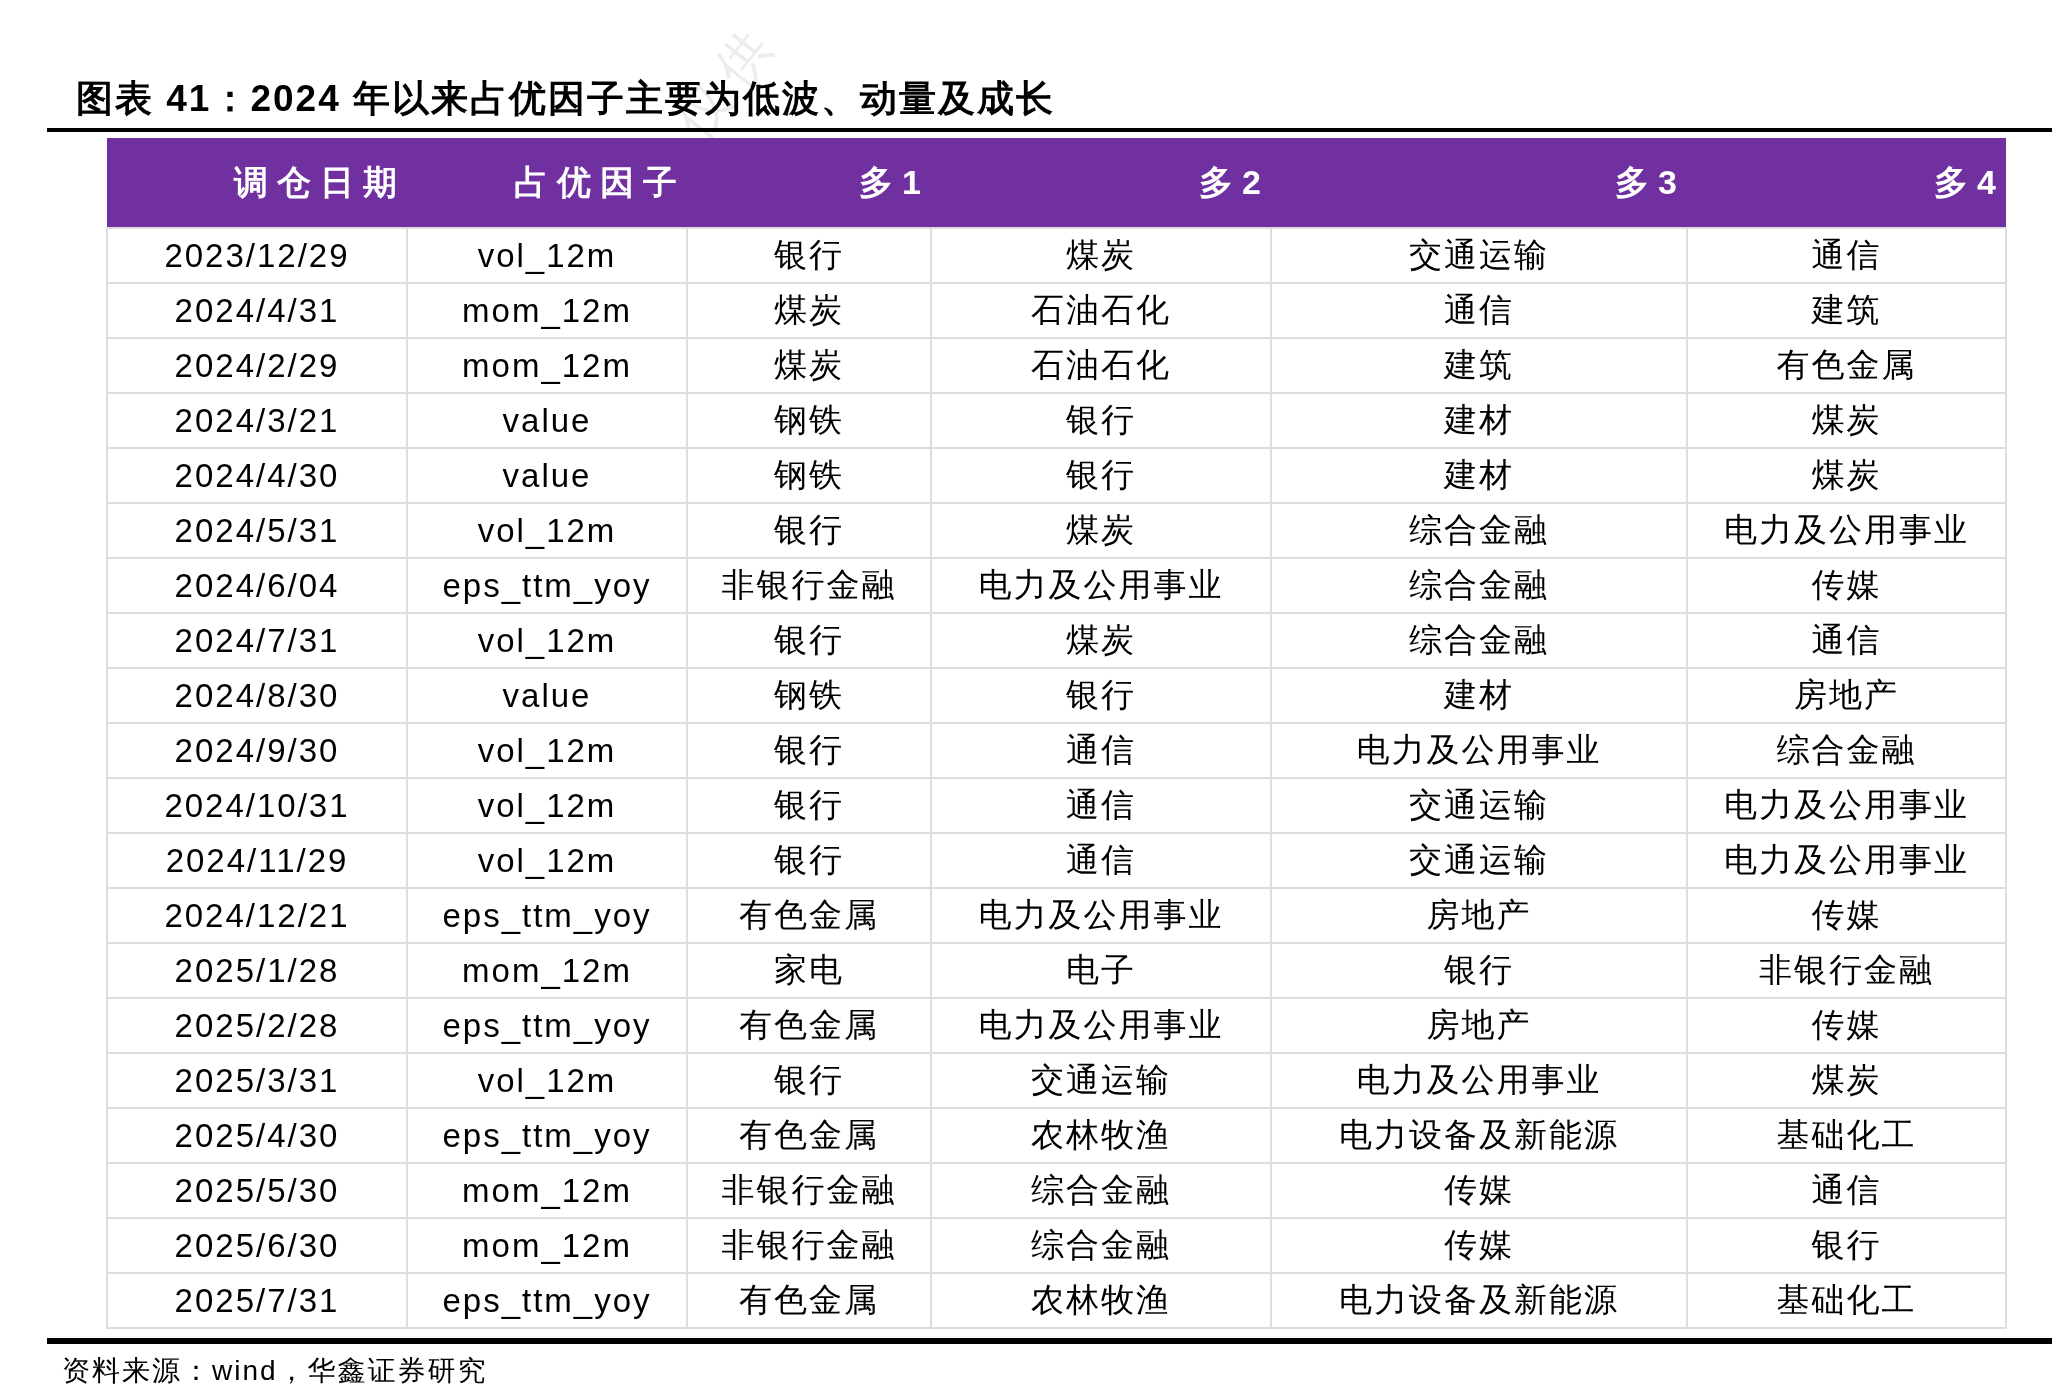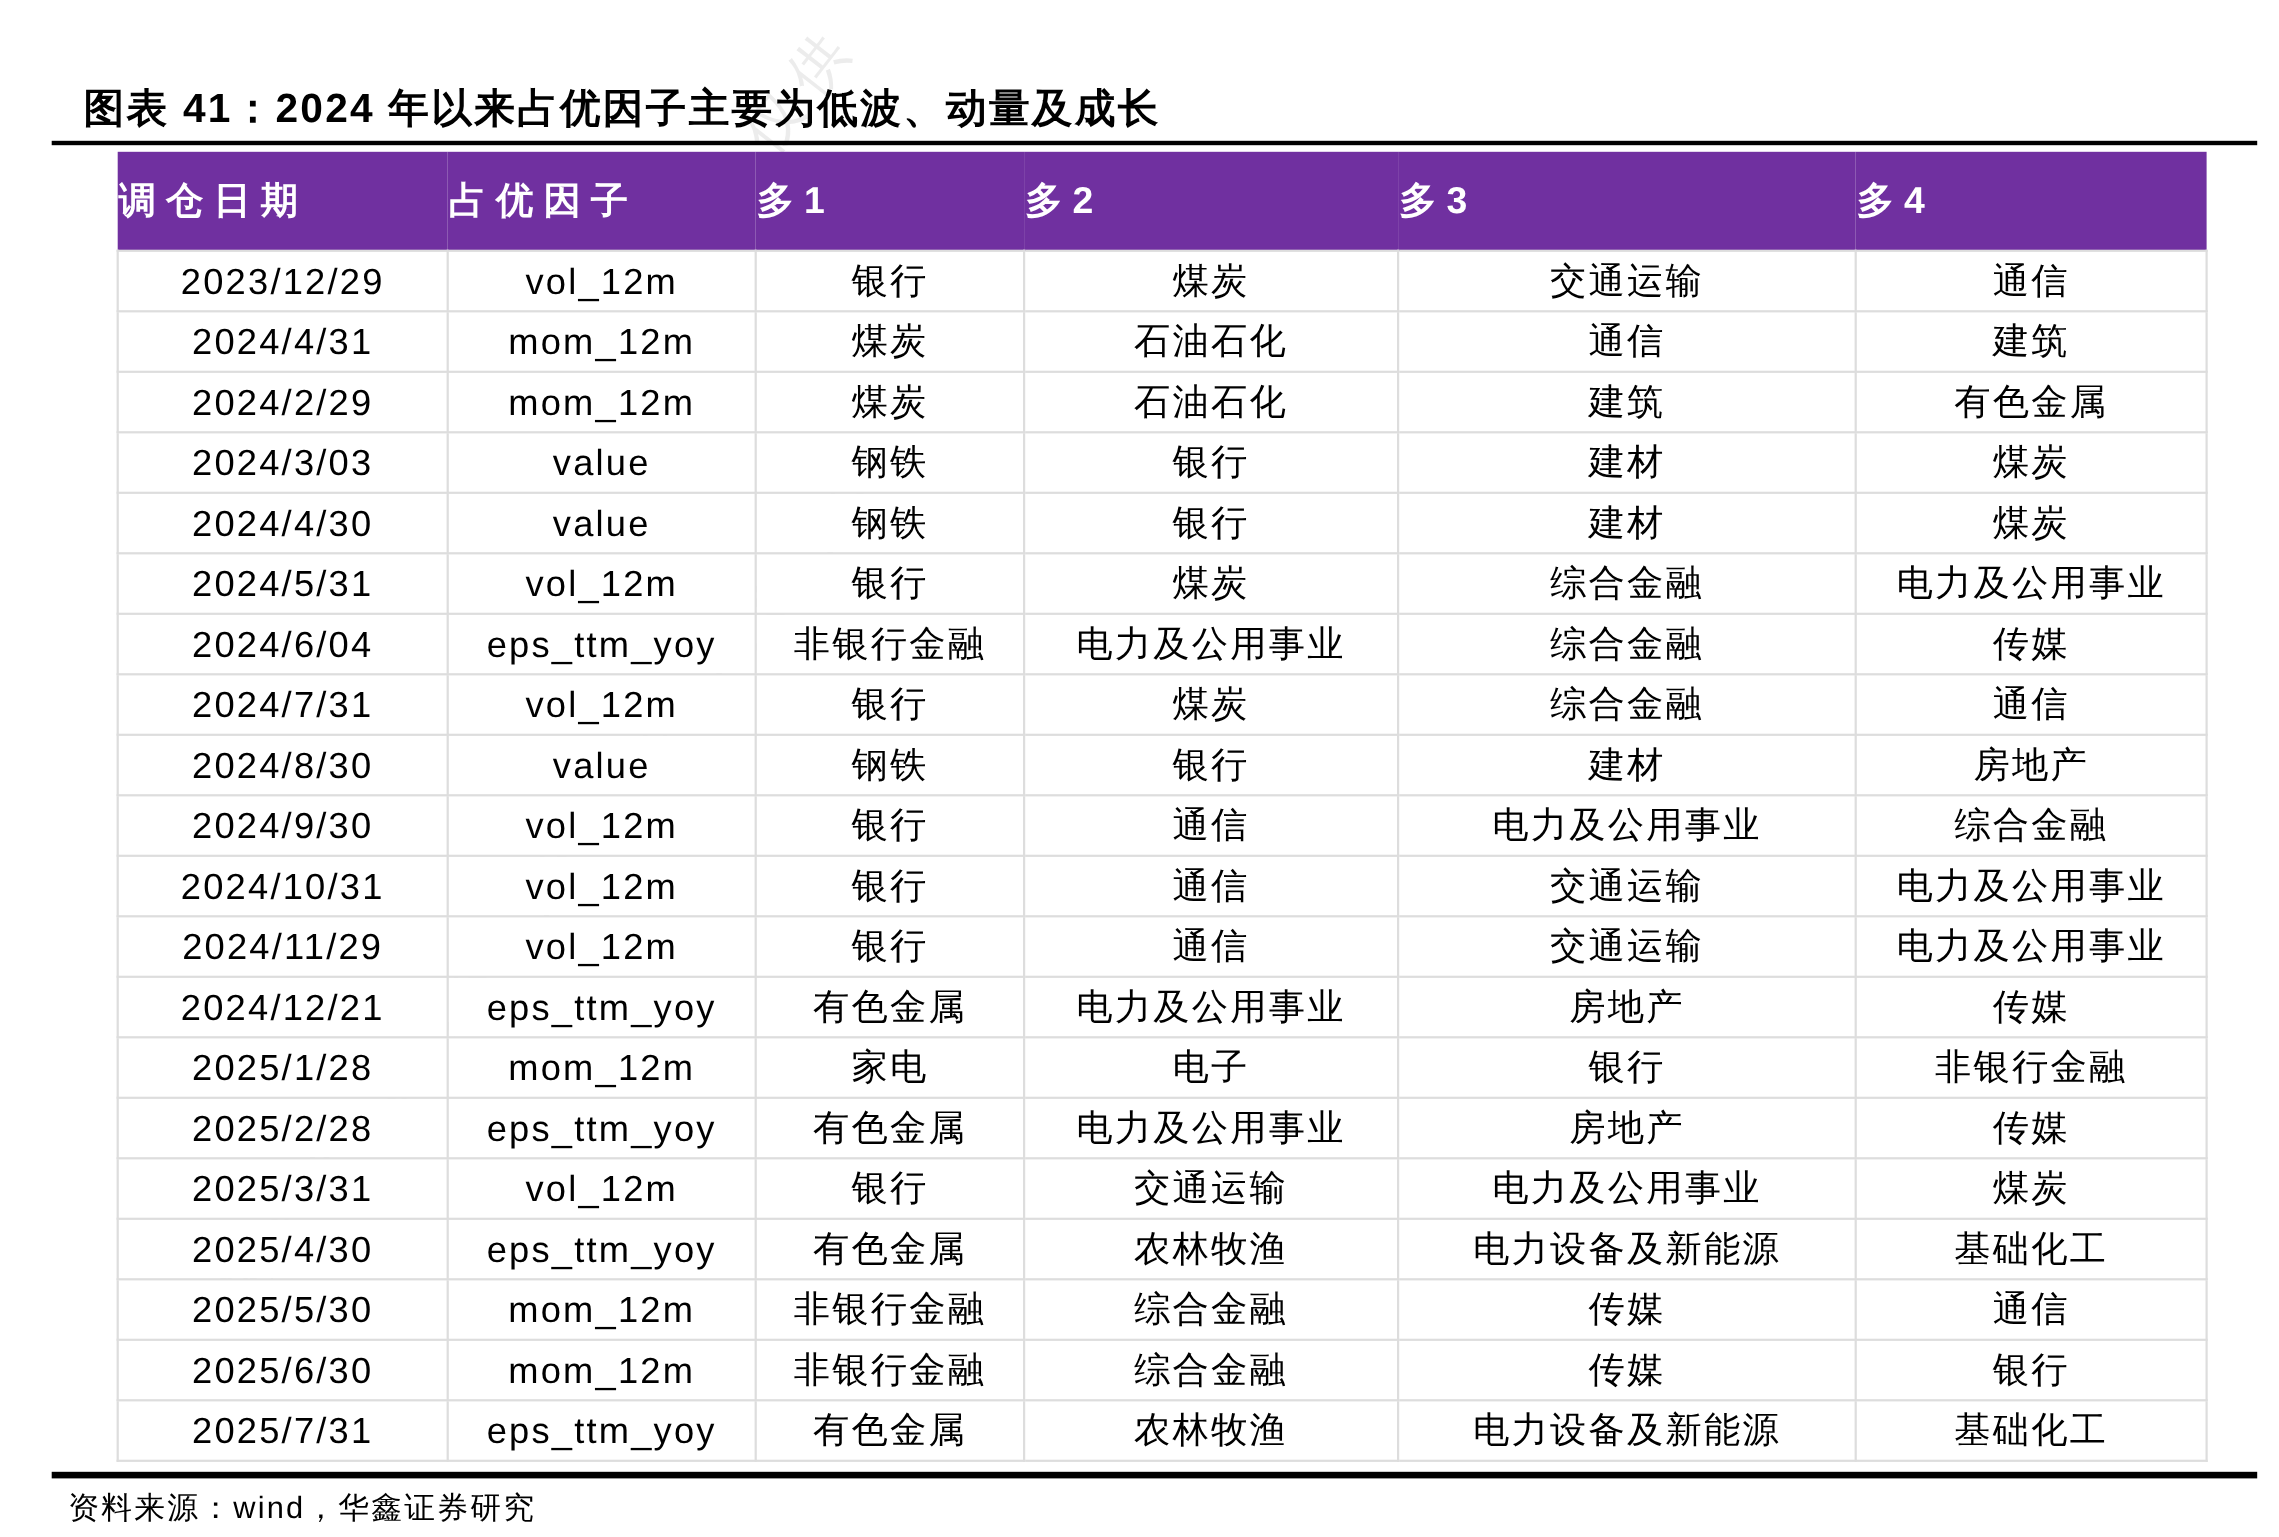--- a/index.html
+++ b/index.html
@@ -43,21 +43,21 @@
     table-layout:fixed;
     z-index:1;
   }
   .factor-table thead th{
     background:var(--header-bg,#7030A0);
     color:var(--header-text,#ffffff);
     height:87px;
     font-size:34px;
     font-weight:bold;
     letter-spacing:9px;
-    text-align:left;
+    text-align:right;
     vertical-align:middle;
     border:none;
   }
   .factor-table tbody td{
     height:53px;
     font-size:33px;
     letter-spacing:2px;
     text-align:center;
     vertical-align:middle;
     border:2px solid #DDDDDD;
@@ -122,21 +122,21 @@
         </tr>
         <tr>
           <td>2024/2/29</td>
           <td>mom_12m</td>
           <td>煤炭</td>
           <td>石油石化</td>
           <td>建筑</td>
           <td>有色金属</td>
         </tr>
         <tr>
-          <td>2024/3/03</td>
+          <td>2024/3/21</td>
           <td>value</td>
           <td>钢铁</td>
           <td>银行</td>
           <td>建材</td>
           <td>煤炭</td>
         </tr>
         <tr>
           <td>2024/4/30</td>
           <td>value</td>
           <td>钢铁</td>

